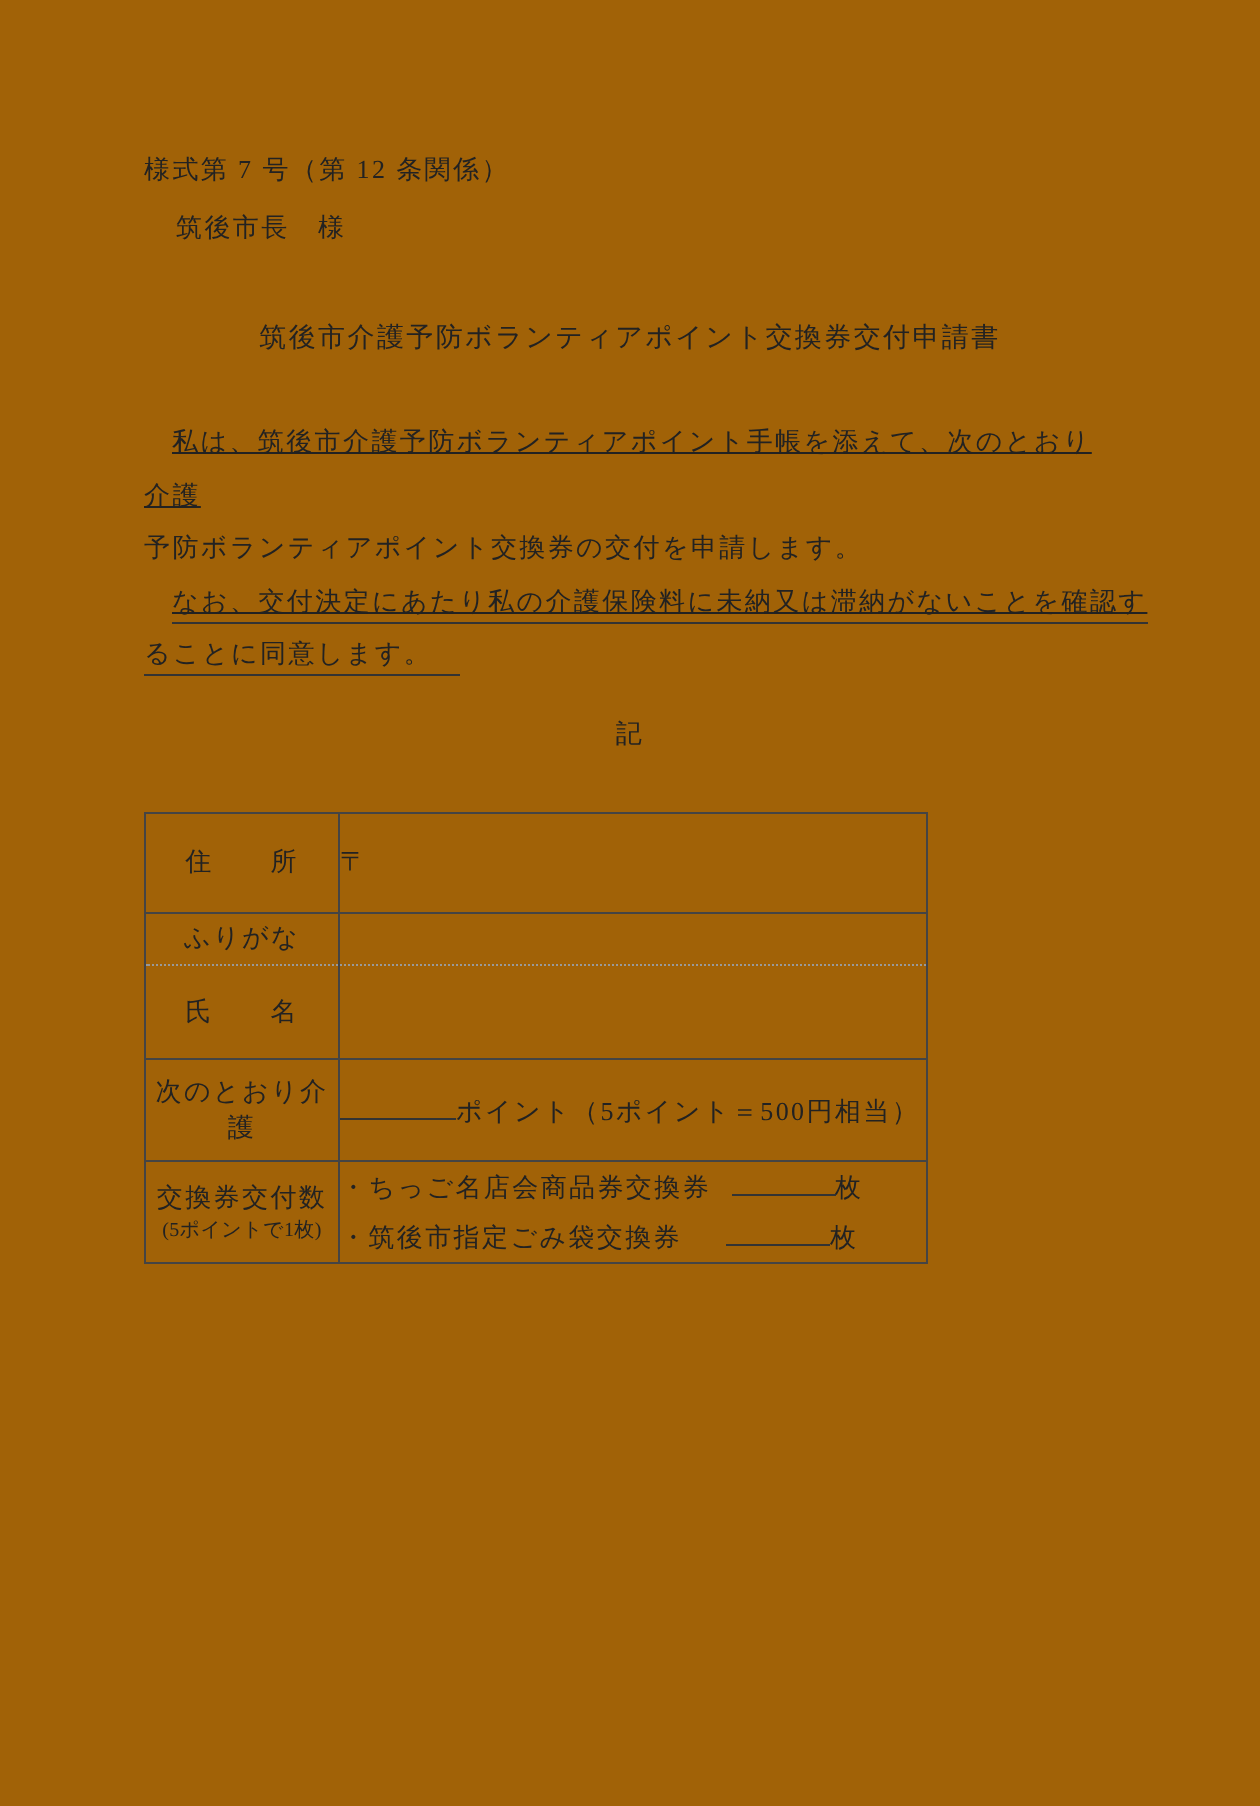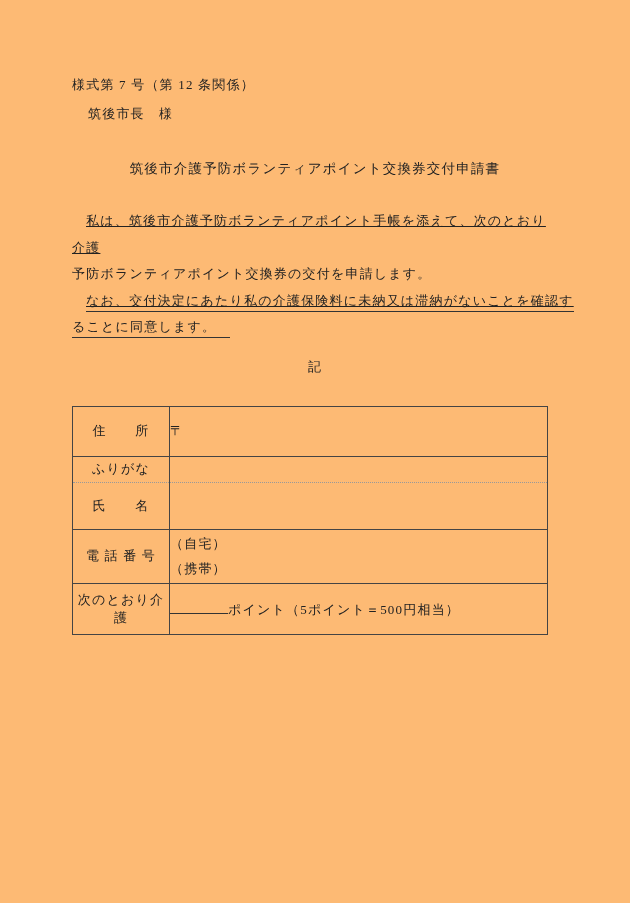--- a/index.html
+++ b/index.html
@@ -11,21 +11,21 @@
     width: 630px;
     height: 903px;
     font-family: "Liberation Serif", "DejaVu Serif", serif;
     color: #222222;
   }
   .page {
     box-sizing: border-box;
     width: 630px;
     height: 903px;
     padding: 76px 72px 0 72px;
-    background: #fdba74;
+    background: #a16207;
     overflow: hidden;
   }
   .txt {
     font-size: 13px;
     letter-spacing: 1.2px;
     line-height: 18px;
   }
   .form-no { }
   .date-line {
     text-align: right;
@@ -56,21 +56,21 @@
     padding-bottom: 3px;
     white-space: pre;
   }
   .ki-label {
     text-align: center;
     margin-top: 17px;
   }
   table.form-table {
     border-collapse: collapse;
     table-layout: fixed;
-    width: 476px;
+    width: 392px;
     margin-top: 30px;
   }
   table.form-table td {
     border: 1px solid #444444;
     font-size: 13px;
     letter-spacing: 1.2px;
     padding: 0;
     vertical-align: middle;
   }
   td.label-cell {
@@ -150,27 +150,30 @@
         <td class="value-cell postal-cell"><span>〒</span></td>
       </tr>
       <tr class="row-furigana">
         <td class="label-cell">ふりがな</td>
         <td class="value-cell"></td>
       </tr>
       <tr class="row-name">
         <td class="label-cell">氏　　名</td>
         <td class="value-cell"></td>
       </tr>
-      <tr class="row-phone">
-        <td class="label-cell">電 話 番 号</td>
-        <td class="value-cell">
-          <div class="phone-line">（自宅）</div>
-          <div class="phone-line">（携帯）</div>
-        </td>
-      </tr>
       <tr class="row-points">
         <td class="label-cell">次のとおり介護</td>
         <td class="value-cell points-value"><span class="blank"></span><span>ポイント（5ポイント＝500円相当）</span></td>
+      </tr>
+      <tr class="row-vouchers">
+        <td class="label-cell">
+          <div class="voucher-label-main">交換券交付数</div>
+          <div class="voucher-label-sub">(5ポイントで1枚)</div>
+        </td>
+        <td class="value-cell">
+          <div class="voucher-line"><span>・ちっご名店会商品券交換券</span><span class="blank v1"></span><span>枚</span></div>
+          <div class="voucher-line"><span>・筑後市指定ごみ袋交換券</span><span class="blank v2"></span><span>枚</span></div>
+        </td>
       </tr>
     </tbody>
   </table>
 
 </div>
 
 </body></html>

